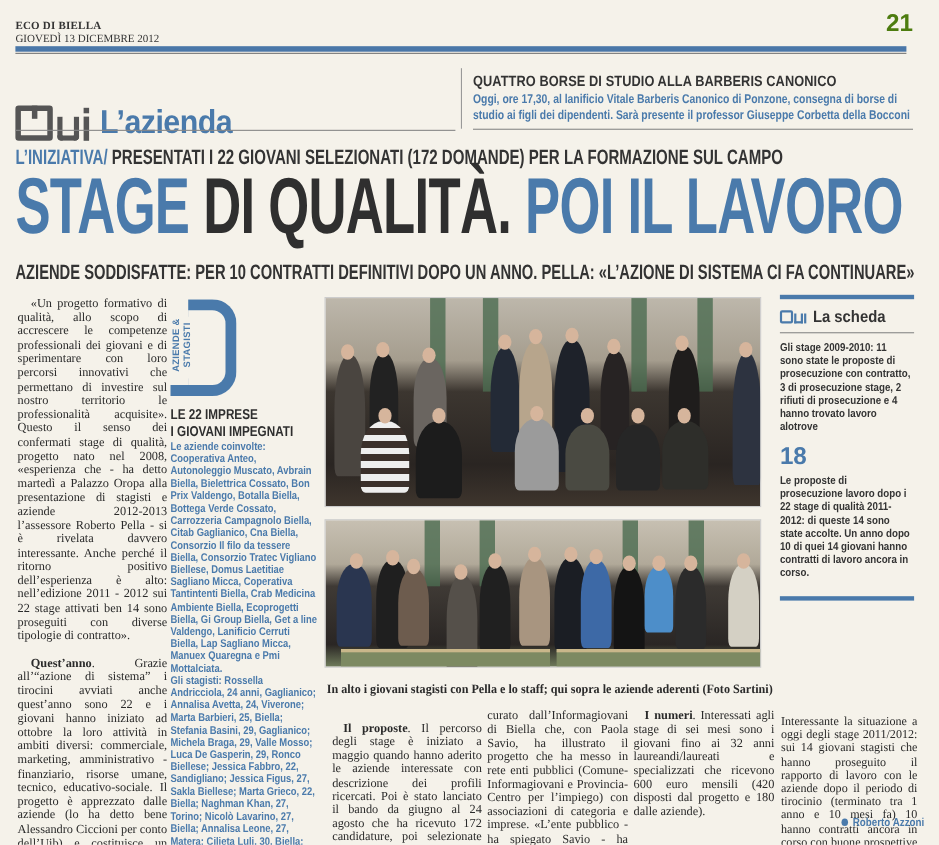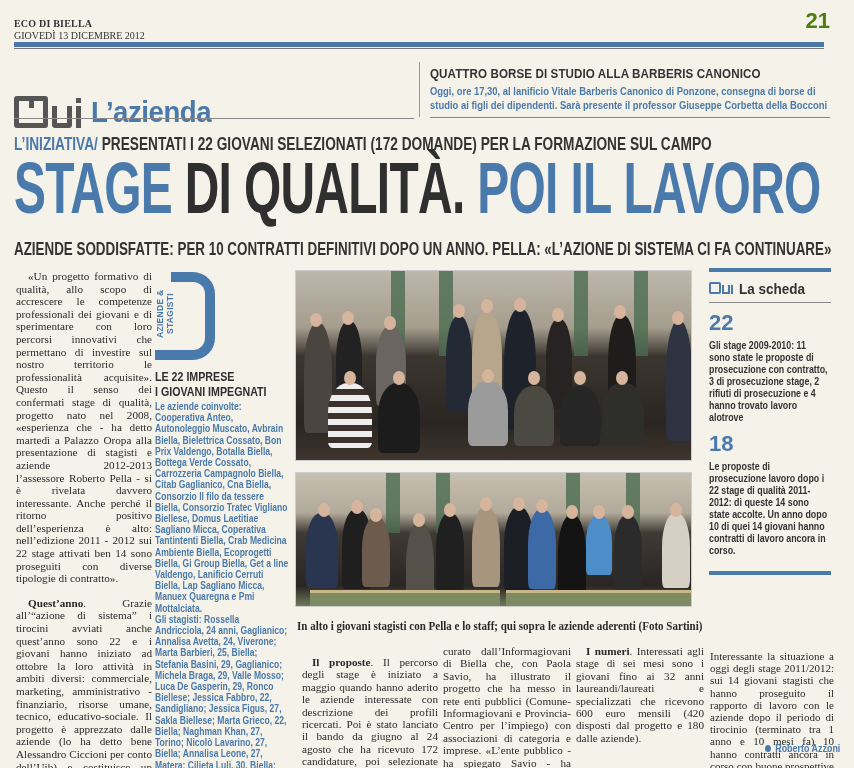--- a/index.html
+++ b/index.html
@@ -221,21 +221,20 @@
   <div class="header">
     <div class="mini-qui">
         <div class="q"></div>
         <div class="u"></div>
         <div class="i"></div>
       </div>
     <div class="title">La scheda</div>
   </div>
   <div class="thin"></div>
   <div class="stat" style="margin-top:8px">
-    <div class="num">22</div>
     <div class="desc">Gli stage 2009-2010: 11 sono state le proposte di prosecuzione con contratto, 3 di prosecuzione stage, 2 rifiuti di prosecuzione e 4 hanno trovato lavoro alotrove</div>
   </div>
   <div class="stat" style="margin-top:8px">
     <div class="num">18</div>
     <div class="desc">Le proposte di prosecuzione lavoro dopo i 22 stage di qualità 2011-2012: di queste 14 sono state accolte. Un anno dopo 10 di quei 14 giovani hanno contratti di lavoro ancora in corso.</div>
   </div>
   <div class="end-bar"></div>
 </div>
 <div class="rcol">Interessante la situazione a oggi degli stage 2011/2012: sui 14 giovani stagisti che hanno proseguito il rapporto di lavoro con le aziende dopo il periodo di tirocinio (terminato tra 1 anno e 10 mesi fa) 10 hanno contratti ancora in corso con buone prospettive di tempo indeterminato.</div>
 <div class="byline"><span class="dot"></span><span>Roberto Azzoni</span></div>

